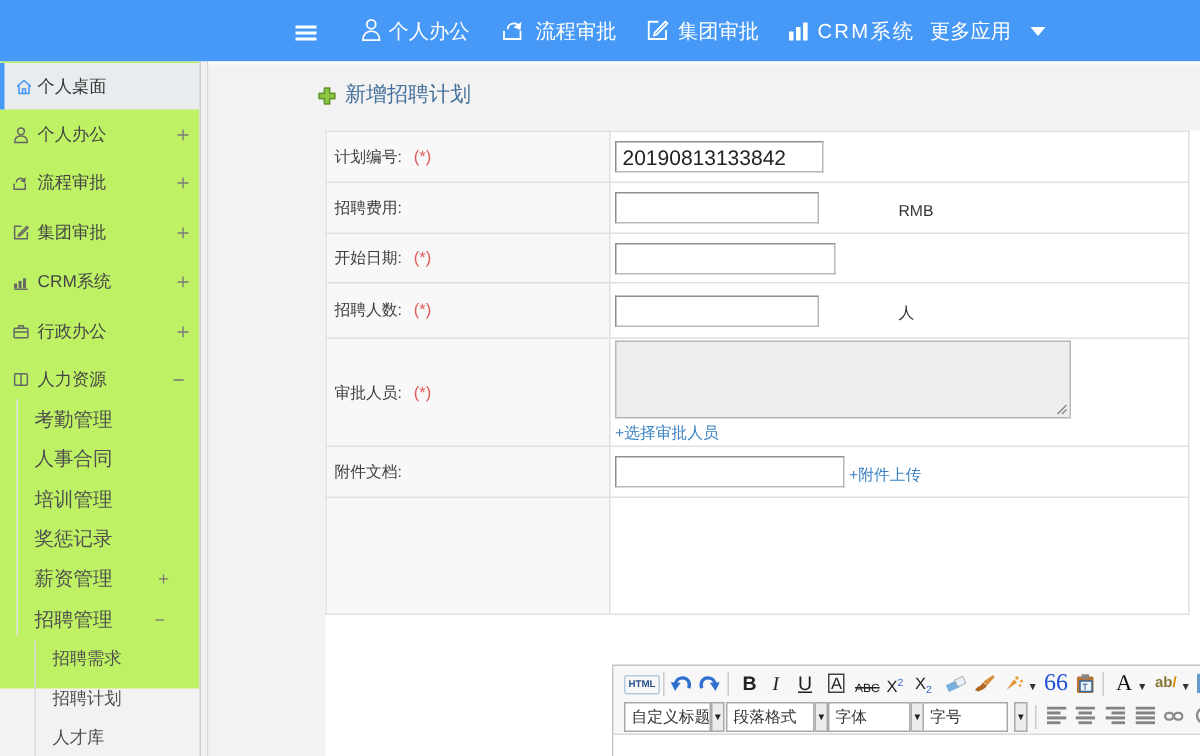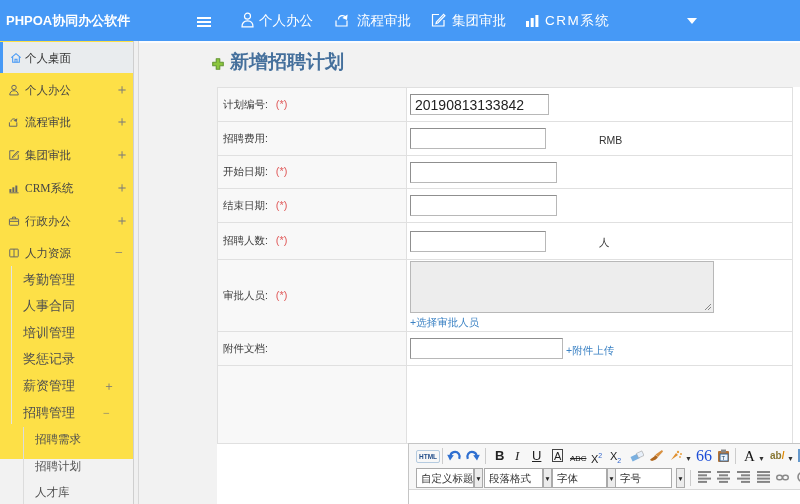--- a/index.html
+++ b/index.html
@@ -4,36 +4,36 @@
 <style>
 * { margin:0; padding:0; box-sizing:border-box; }
 html,body { width:800px; height:504px; overflow:hidden; font-family:"Liberation Sans",sans-serif; background:#f2f2f2; }
 
 #topbar { position:absolute; left:0; top:0; width:800px; height:41px; background:#4699f6; }
 #logo { position:absolute; left:6px; top:0; height:41px; line-height:41px; color:#fff; font-size:13px; font-weight:bold; }
 .hbar { position:absolute; left:197px; width:14px; height:2px; background:#fff; }
 .navitem { position:absolute; top:0; height:41px; line-height:41px; color:#fff; font-size:13.5px; }
 .navitem svg { vertical-align:-3px; margin-right:5px; }
 
-#sidebar { position:absolute; left:0; top:41px; width:133px; height:418px; background:#fde047;font-family:Liberation Serif, serif; }
+#sidebar { position:absolute; left:0; top:41px; width:133px; height:418px; background:#bef264; }
 #sbscroll { position:absolute; left:133px; top:41px; width:6px; height:463px; background:#f0f0f0; border-left:1px solid #cfcfcf; border-right:1px solid #d8d8d8; }
 .sbitem { position:absolute; left:0; width:133px; height:26px; color:#454545; font-size:11.5px; }
 .sbitem .txt { position:absolute; left:25px; top:50%; transform:translateY(-50%); }
 .sbitem .ico { position:absolute; left:8px; top:50%; transform:translateY(-50%); width:12px; height:12px; }
 .sbitem .pm { position:absolute; left:115px; top:50%; transform:translateY(-50%); font-size:14px; color:#7a7a7a; font-weight:400; }
 .sbactive { background:#e9ecee; border-left:3px solid #4699f6; }
 .sbsub { position:absolute; left:23px; color:#4f4f4f; font-size:13px; transform:translateY(-50%); }
 .sbsub3 { position:absolute; left:35px; color:#4f4f4f; font-size:11.5px; transform:translateY(-50%); }
 .pm2 { position:absolute; left:103px; font-size:12px; color:#777; transform:translateY(-50%); }
 #sb2line { position:absolute; left:11px; top:266px; width:1px; height:158px; background:#e3e3e3; }
 #sb3line { position:absolute; left:23px; top:427px; width:1px; height:77px; background:#dcdcdc; }
 
 #main { position:absolute; left:139px; top:41px; width:661px; height:463px; background:#f2f2f2; }
 #whitepanel { position:absolute; left:217px; top:87px; width:583px; height:417px; background:#fff; }
-#hdr { position:absolute; left:230px; top:54px; height:16px; line-height:16px; font-size:19px; font-weight:bold; color:#45709c; }
+#hdr { position:absolute; left:230px; top:54px; height:16px; line-height:16px; font-size:14px; font-weight:normal; color:#45709c; }
 #plus { position:absolute; left:212px; top:58px; width:12px; height:12px; }
 
 #ftable { position:absolute; left:217px; top:87px; width:576px; border-collapse:collapse; background:#fff; }
 #ftable td { border:1px solid #e0e0e0; font-size:10.5px; color:#3d3d3d; vertical-align:middle; }
 #ftable td.lab { width:189px; background:#f8f8f8; padding-left:5px; }
 #ftable td.val { padding-left:3px; }
 .req { color:#e05c5c; font-size:11px; margin-left:5px; }
 .tin { border:1px solid; border-color:#8f8f8f #b8b8b8 #b8b8b8 #8f8f8f; height:21px; font-size:14px; font-family:"Liberation Sans",sans-serif; padding:0 4px; color:#222; background:#fff; }
 .unit { font-size:10.5px; color:#333; margin-left:5px;padding-left:48px; }
 .lnk { color:#3b82c4; font-size:10.5px; text-decoration:none; }
@@ -47,21 +47,20 @@
 #edbody { position:absolute; left:0; top:45px; width:100%; height:19px; background:#fff; border-top:1px solid #d8d8d8; }
 .tbtn { position:absolute; top:3px; height:18px; line-height:18px; font-size:13px; color:#222; }
 .tsep { position:absolute; top:4px; width:1px; height:16px; background:#ccc; }
 .dd { position:absolute; top:24px; height:20px; background:#fff; border:1px solid #aaa; font-size:10.5px; white-space:nowrap; color:#333; line-height:18px; padding-left:4px; }
 .ddb { position:absolute; top:24px; width:9px; height:20px; background:#ececec; border:1px solid #aaa; text-align:center; font-size:6.5px; line-height:19px; color:#222; }
 .alic { position:absolute; top:27px; width:13px; height:12px; }
 </style>
 </head>
 <body>
 <div id="topbar">
-  <div id="logo">PHPOA协同办公软件</div>
   <div class="hbar" style="top:17px"></div>
   <div class="hbar" style="top:21px"></div>
   <div class="hbar" style="top:25px"></div>
   <div class="navitem" style="left:241px">
     <svg width="13" height="16" viewBox="0 0 13 16" fill="none" stroke="#fff" stroke-width="1.2">
         <circle cx="6.5" cy="4.2" r="3"></circle>
         <path d="M1 14.8 C1 10.8 3.5 8.8 6.5 8.8 C9.5 8.8 12 10.8 12 14.8 Z"></path>
       </svg>个人办公</div>
   <div class="navitem" style="left:334px">
     <svg width="18" height="16" viewBox="0 0 18 16" fill="none" stroke="#fff" stroke-width="1.2">
@@ -73,20 +72,21 @@
     <svg width="17" height="16" viewBox="0 0 17 16" fill="none" stroke="#fff" stroke-width="1.2">
         <path d="M14 8 L14 14 L2.5 14 L2.5 2.5 L9 2.5"></path>
         <path d="M6.5 9.8 L13.6 2.4 L14.9 3.7 L7.8 11 L6 11.6 Z"></path>
       </svg>集团审批</div>
   <div class="navitem" style="left:525px">
     <svg width="15" height="15" viewBox="0 0 15 15" fill="#fff">
         <rect x="1" y="8" width="3" height="6"></rect>
         <rect x="5.7" y="5" width="3" height="9"></rect>
         <rect x="10.4" y="2" width="3" height="12"></rect>
       </svg><span style="letter-spacing:1.5px">CRM系统</span></div>
+  <div class="navitem" style="left:620px">更多应用</div>
   <svg style="position:absolute;left:687px;top:18px" width="10" height="6" viewBox="0 0 10 6">
       <path d="M0 0 L10 0 L5 6 Z" fill="#fff"></path>
     </svg>
 </div>
 
 <div id="sidebar">
   <div class="sbitem sbactive" style="top:1px;height:31px;">
     <svg class="ico" style="left:7px" width="13" height="13" viewBox="0 0 18 18" fill="none" stroke="#4699f6" stroke-width="1.6">
         <path d="M2 8.5 L9 2.5 L16 8.5"></path>
         <path d="M4 7.5 L4 15.5 L14 15.5 L14 7.5"></path>
@@ -175,24 +175,20 @@
       <tr style="height:34px">
         <td class="lab">计划编号: <span class="req">(*)</span></td>
         <td class="val"><input class="tin" style="width: 139px;" value="20190813133842"></td>
       </tr>
   <tr style="height:34px">
         <td class="lab">招聘费用:</td>
         <td class="val"><input class="tin" style="width: 136px;"><span class="unit">RMB</span></td>
       </tr>
   <tr style="height:33px">
         <td class="lab">开始日期: <span class="req">(*)</span></td>
-        <td class="val"><input class="tin" style="width: 147px;"></td>
-      </tr>
-  <tr style="height:34px">
-        <td class="lab">结束日期: <span class="req">(*)</span></td>
         <td class="val"><input class="tin" style="width: 147px;"></td>
       </tr>
   <tr style="height:37px">
         <td class="lab">招聘人数: <span class="req">(*)</span></td>
         <td class="val"><input class="tin" style="width: 136px;"><span class="unit">人</span></td>
       </tr>
   <tr style="height:72px">
         <td class="lab">审批人员: <span class="req">(*)</span></td>
         <td class="val"><div id="ta">
             <svg style="position:absolute;right:1px;bottom:1px" width="9" height="9" viewBox="0 0 9 9">

